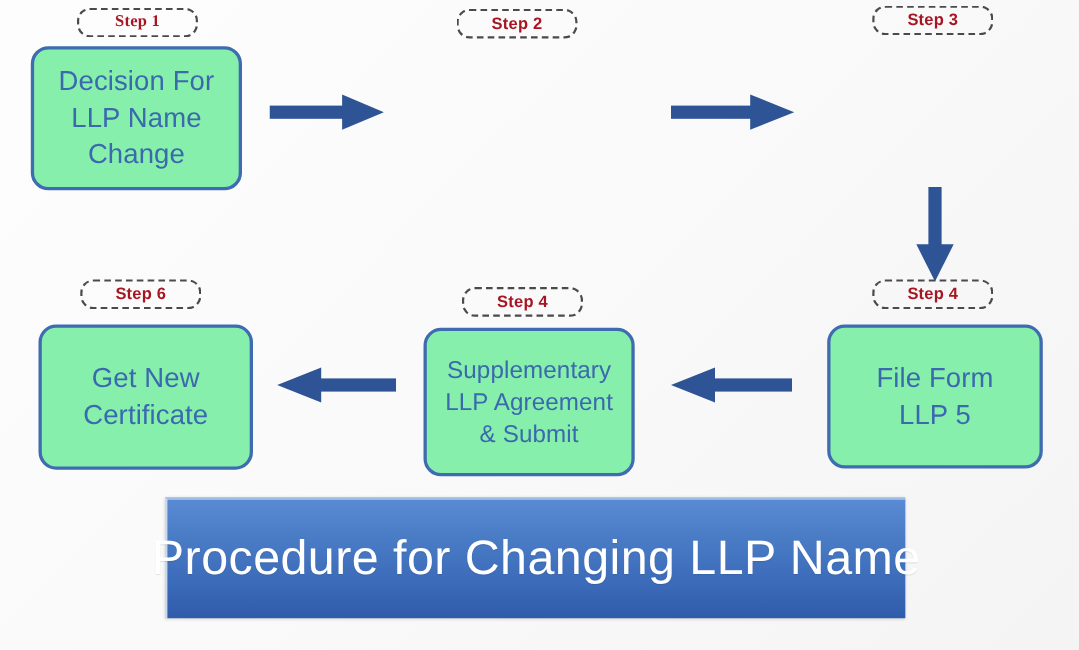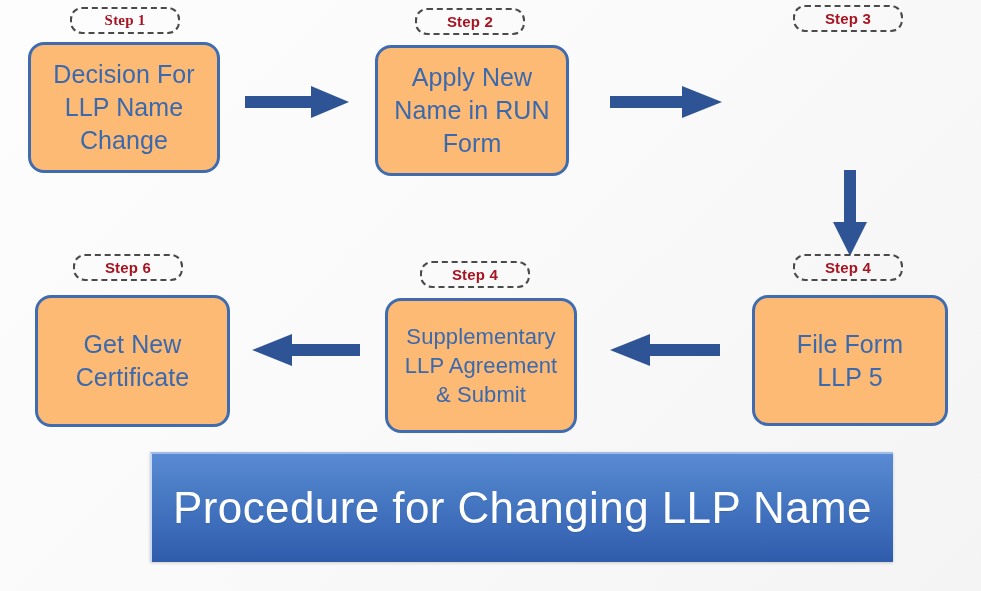--- a/index.html
+++ b/index.html
@@ -16,21 +16,21 @@
   #canvas {
     position: relative;
     width: 981px;
     height: 591px;
   }
 
   
   .step-box {
     position: absolute;
     box-sizing: border-box;
-    background: #fdba74;
+    background: #86efac;
     border: 3px solid #3f6cb0;
     border-radius: 16px;
     display: flex;
     align-items: center;
     justify-content: center;
     text-align: center;
     color: #3a69ad;
     line-height: 1.32;
     letter-spacing: 0.1px;
   }
@@ -79,21 +79,21 @@
   .arrow-2 { left: 610px; top: 82px;  width: 112px; height: 40px; }
   .arrow-3 { left: 828px; top: 170px; width: 44px;  height: 86px; }
   .arrow-4 { left: 608px; top: 330px; width: 112px; height: 40px; }
   .arrow-5 { left: 250px; top: 330px; width: 110px; height: 40px; }
 
   
   .title-banner {
     position: absolute;
     left: 150px;
     top: 452px;
-    width: 743px;
+    width: 673px;
     height: 110px;
     box-sizing: border-box;
     background: linear-gradient(180deg, #5a8ad4 0%, #4a7cc6 32%, #3b6ab8 72%, #2f5bab 100%);
     border-top: 2px solid #9dbce6;
     border-left: 2px solid #c9d9ef;
     display: flex;
     align-items: center;
     justify-content: center;
     box-shadow: 0 1px 3px rgba(0,0,0,0.18);
   }
@@ -124,25 +124,20 @@
       <g>
         <rect x="0" y="14" width="72" height="12" fill="#2e5496"></rect>
         <polygon points="66,4 104,20 66,36" fill="#2e5496"></polygon>
       </g>
     </svg>
   </div>
 
   <div class="step-badge badge-2">
     <span>Step 2</span>
   </div>
-  <div class="step-box box-2">
-    <span class="box-text">Apply New
-Name in RUN
-Form</span>
-  </div>
 
   <div class="arrow arrow-2">
     <svg width="112" height="40" viewBox="0 0 112 40" xmlns="http://www.w3.org/2000/svg">
       <g>
         <rect x="0" y="14" width="78" height="12" fill="#2e5496"></rect>
         <polygon points="72,4 112,20 72,36" fill="#2e5496"></polygon>
       </g>
     </svg>
   </div>
 

